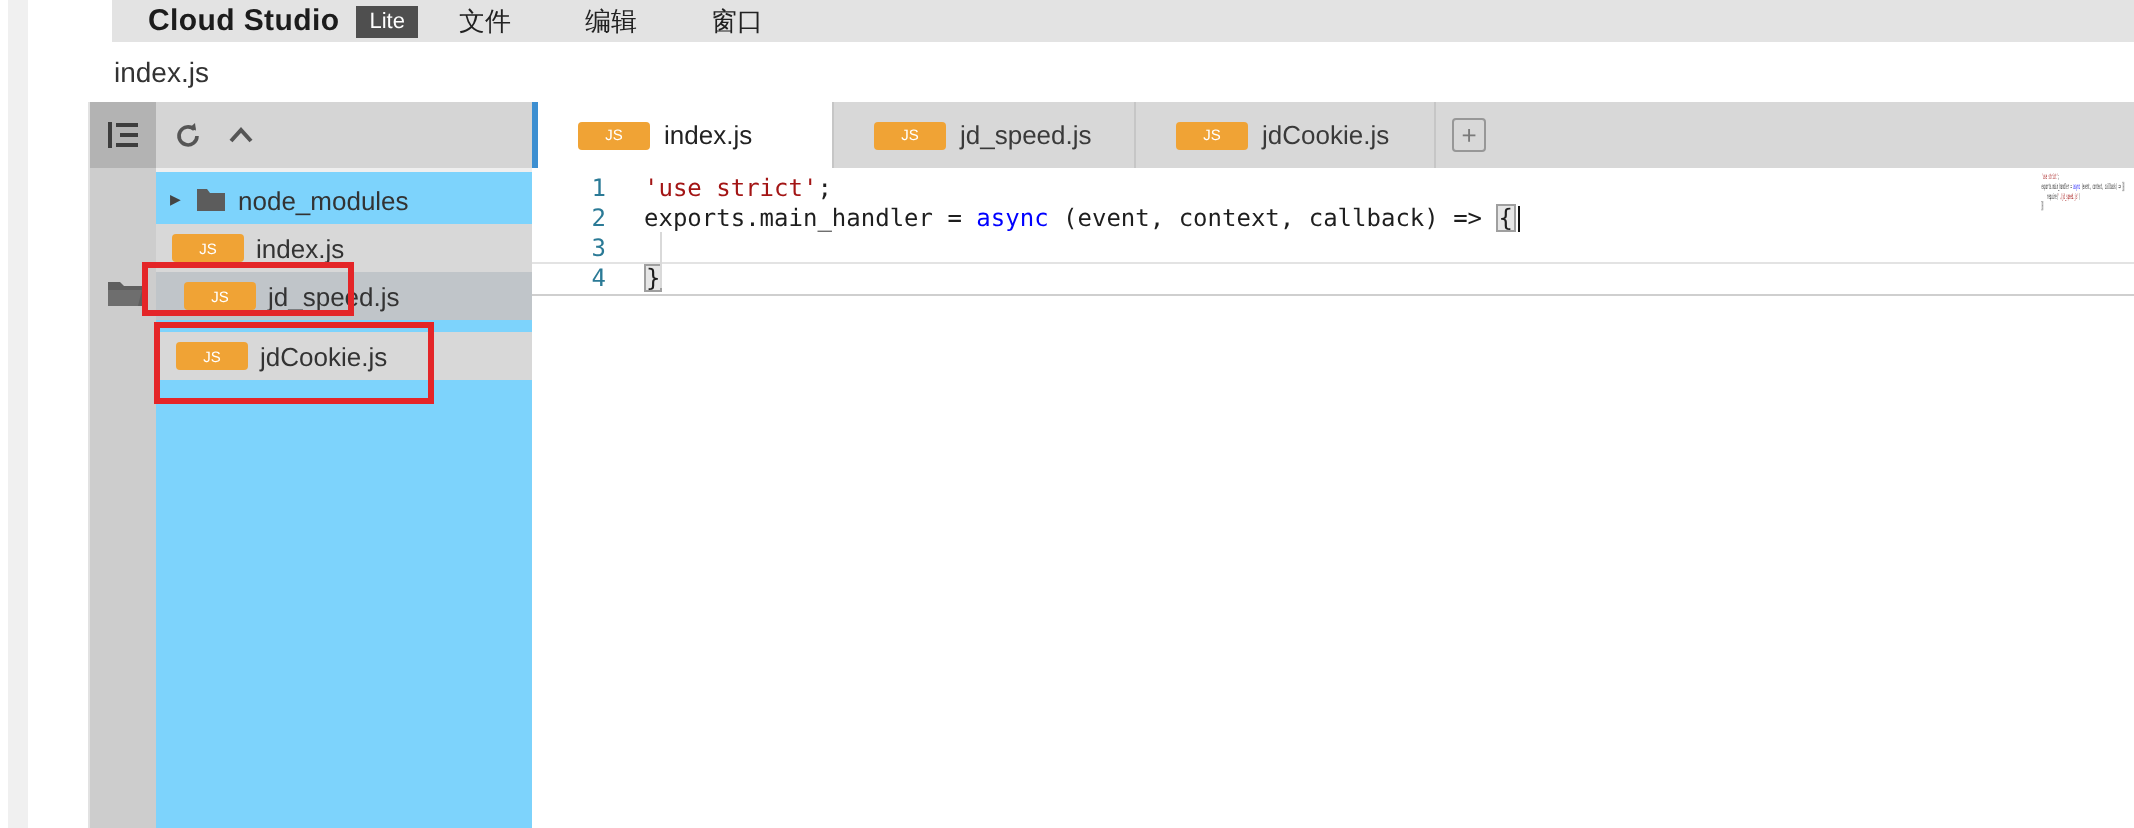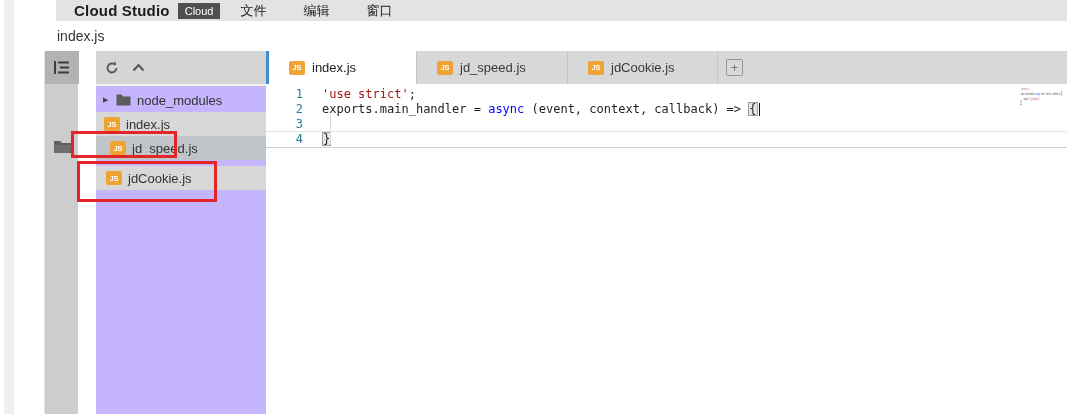--- a/index.html
+++ b/index.html
@@ -24,34 +24,34 @@
   .titlebar .doc-title{margin-left:13px;font-size:14px;color:#333333;}
 
   
   .activity{position:absolute;left:44px;top:51px;width:34px;height:363px;background:#cdcdcd;
             border-left:1px solid #e2e2e2;box-sizing:border-box;}
   .act-btn{width:34px;height:33px;display:flex;align-items:center;justify-content:center;}
   .act-btn.active{background:#b3b3b3;}
   .act-btn.folder-btn{margin-top:46px;}
 
   
-  .explorer{position:absolute;left:96px;top:51px;width:188px;height:363px;background:#c4b5fd;}
+  .explorer{position:absolute;left:78px;top:51px;width:188px;height:363px;background:#7dd3fc;}
   .exp-toolbar{height:33px;background:#d5d5d5;display:flex;align-items:center;gap:10px;
                padding-left:8px;border-bottom:2px solid #efefef;box-sizing:content-box;}
   .tool-icon{width:16px;height:16px;display:flex;align-items:center;justify-content:center;color:#555;}
   .tree{padding-top:2px;}
   .tree-row{height:24px;display:flex;align-items:center;font-size:13px;color:#333333;}
   .tree-row.open-file{background:#d8d8d8;}
   .tree-row.selected{background:#c0c5c9;}
   .tree-row.gap-top{margin-top:6px;}
   .twisty{width:9px;margin-left:7px;font-size:7px;color:#444;display:inline-block;}
   .folder-glyph{margin-left:4px;display:flex;align-items:center;}
   .tree-label{margin-left:6px;}
-  .js-badge{width:16px;height:14px;background:#f0a335;border-radius:2px;color:#fff;
-            font-size:7.5px;font-weight:bold;display:inline-flex;align-items:center;
+  .js-badge{width:36px;height:14px;background:#f0a335;border-radius:2px;color:#fff;
+            font-size:7.5px;font-weight:normal;display:inline-flex;align-items:center;
             justify-content:center;flex:0 0 auto;}
   .ind8{margin-left:8px;} .ind10{margin-left:10px;} .ind14{margin-left:14px;}
 
   
   .editor-col{position:absolute;left:266px;top:51px;width:801px;height:363px;}
   .tabbar{height:33px;background:#d8d8d8;display:flex;align-items:stretch;}
   .tab{display:flex;align-items:center;font-size:13px;color:#3a3a3a;box-sizing:border-box;}
   .tab .js-badge{margin-left:20px;}
   .tab-label{margin-left:7px;}
   .tab.active{background:#ffffff;border-left:3px solid #3d8fd1;color:#222;width:150px;}
@@ -91,21 +91,21 @@
 </style>
 </head>
 <body>
 
 <div class="stage">
 
   <div class="left-strip"></div>
 
   <div class="menubar">
     <span class="brand">Cloud Studio</span>
-    <span class="lite-badge">Cloud</span>
+    <span class="lite-badge">Lite</span>
     <div class="menu-items">
       <span class="menu-item">文件</span>
       <span class="menu-item">编辑</span>
       <span class="menu-item">窗口</span>
     </div>
   </div>
 
   <div class="titlebar">
     <span class="doc-title">index.js</span>
   </div>

